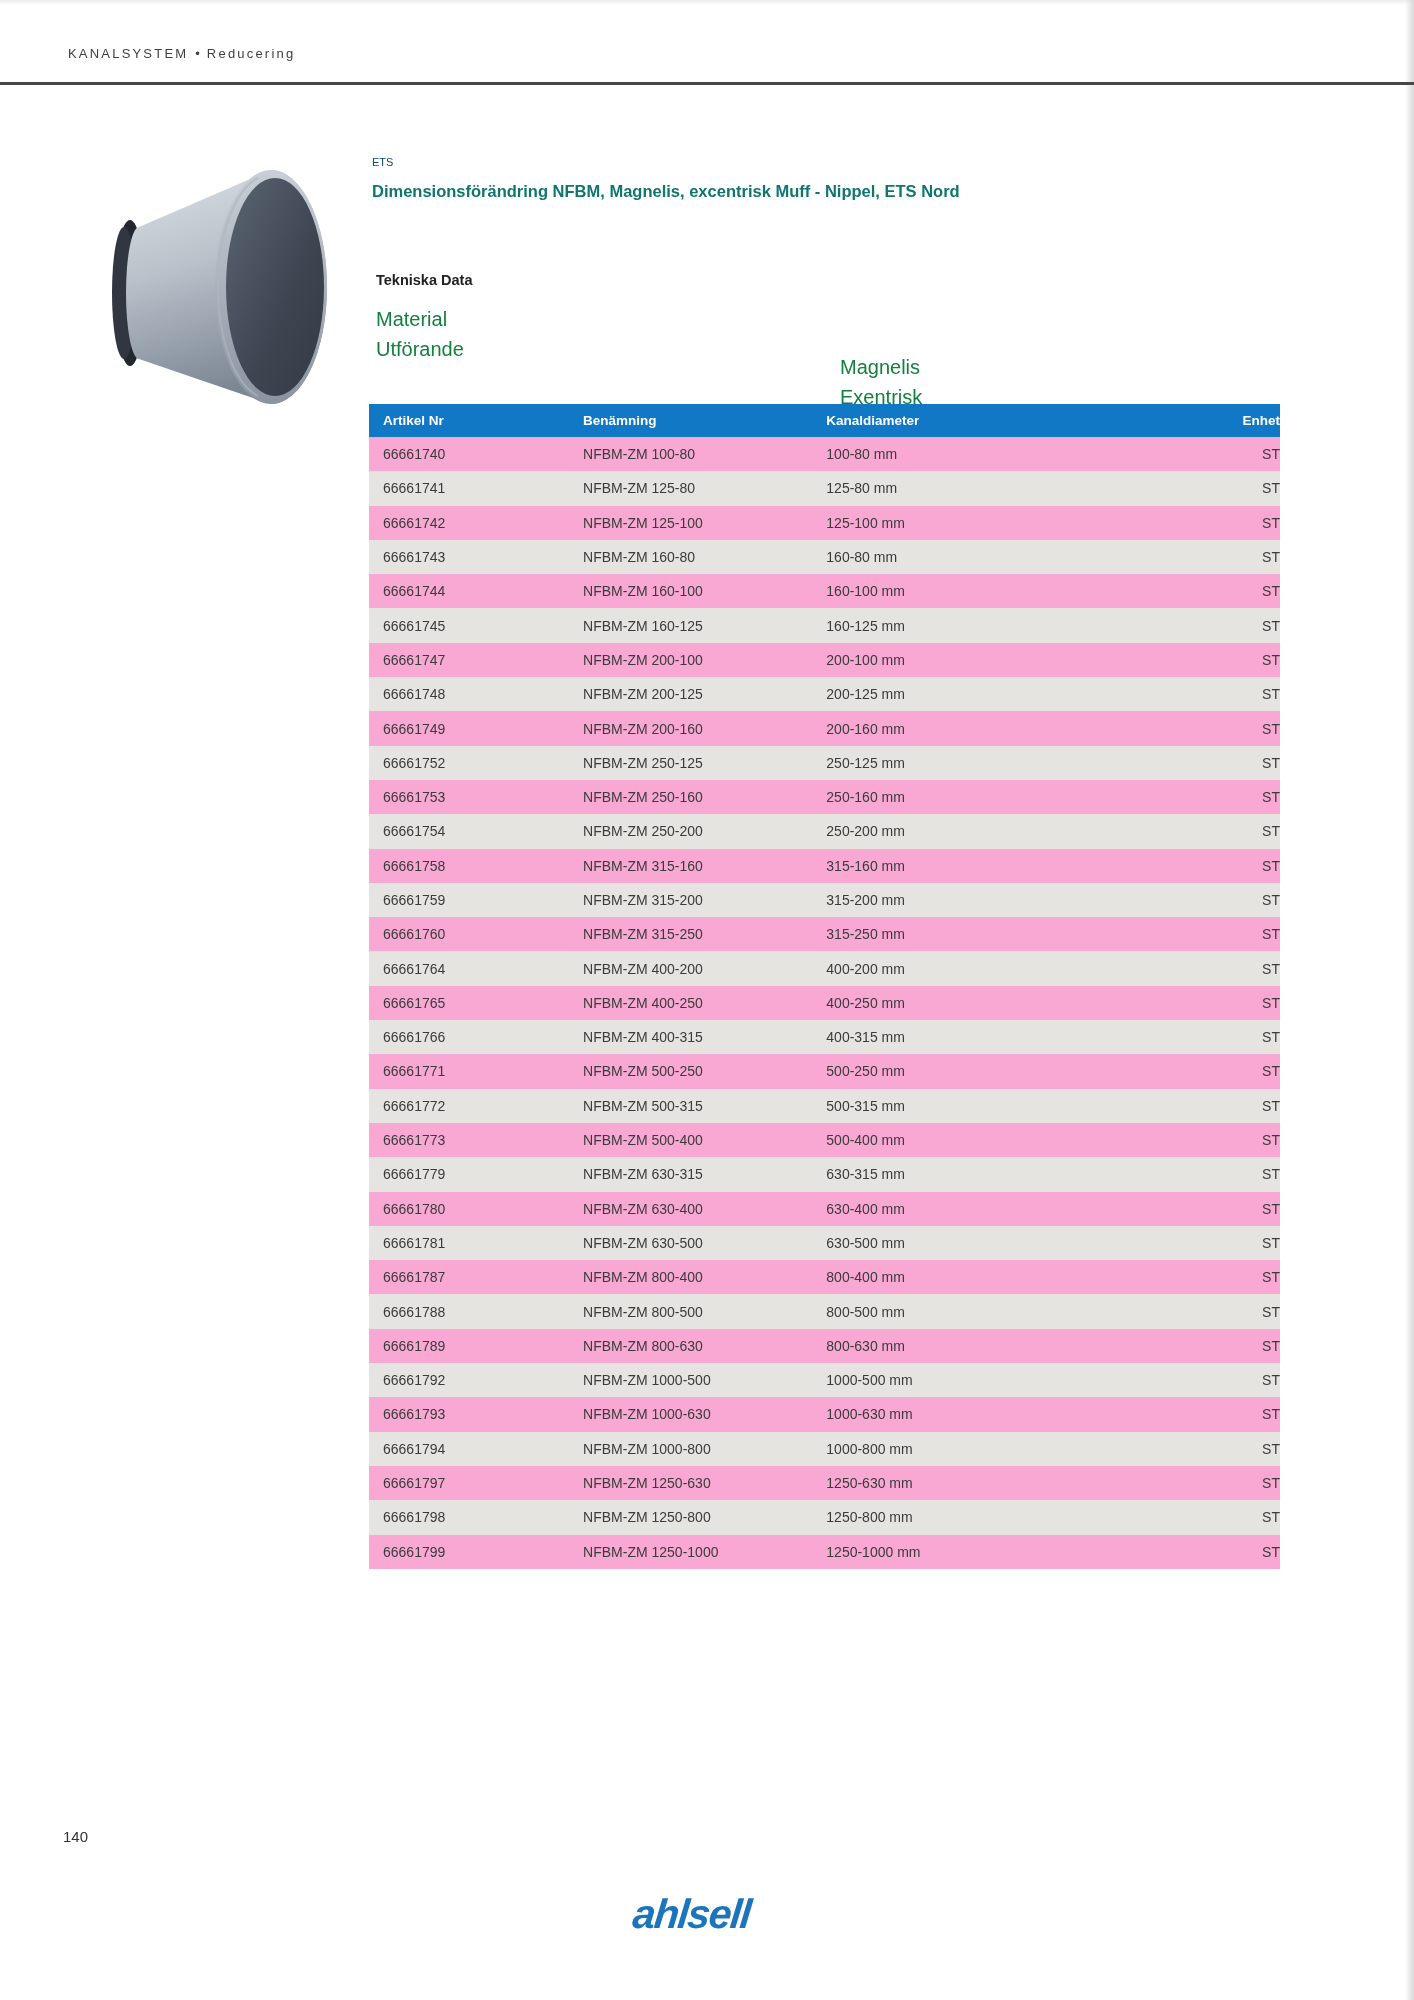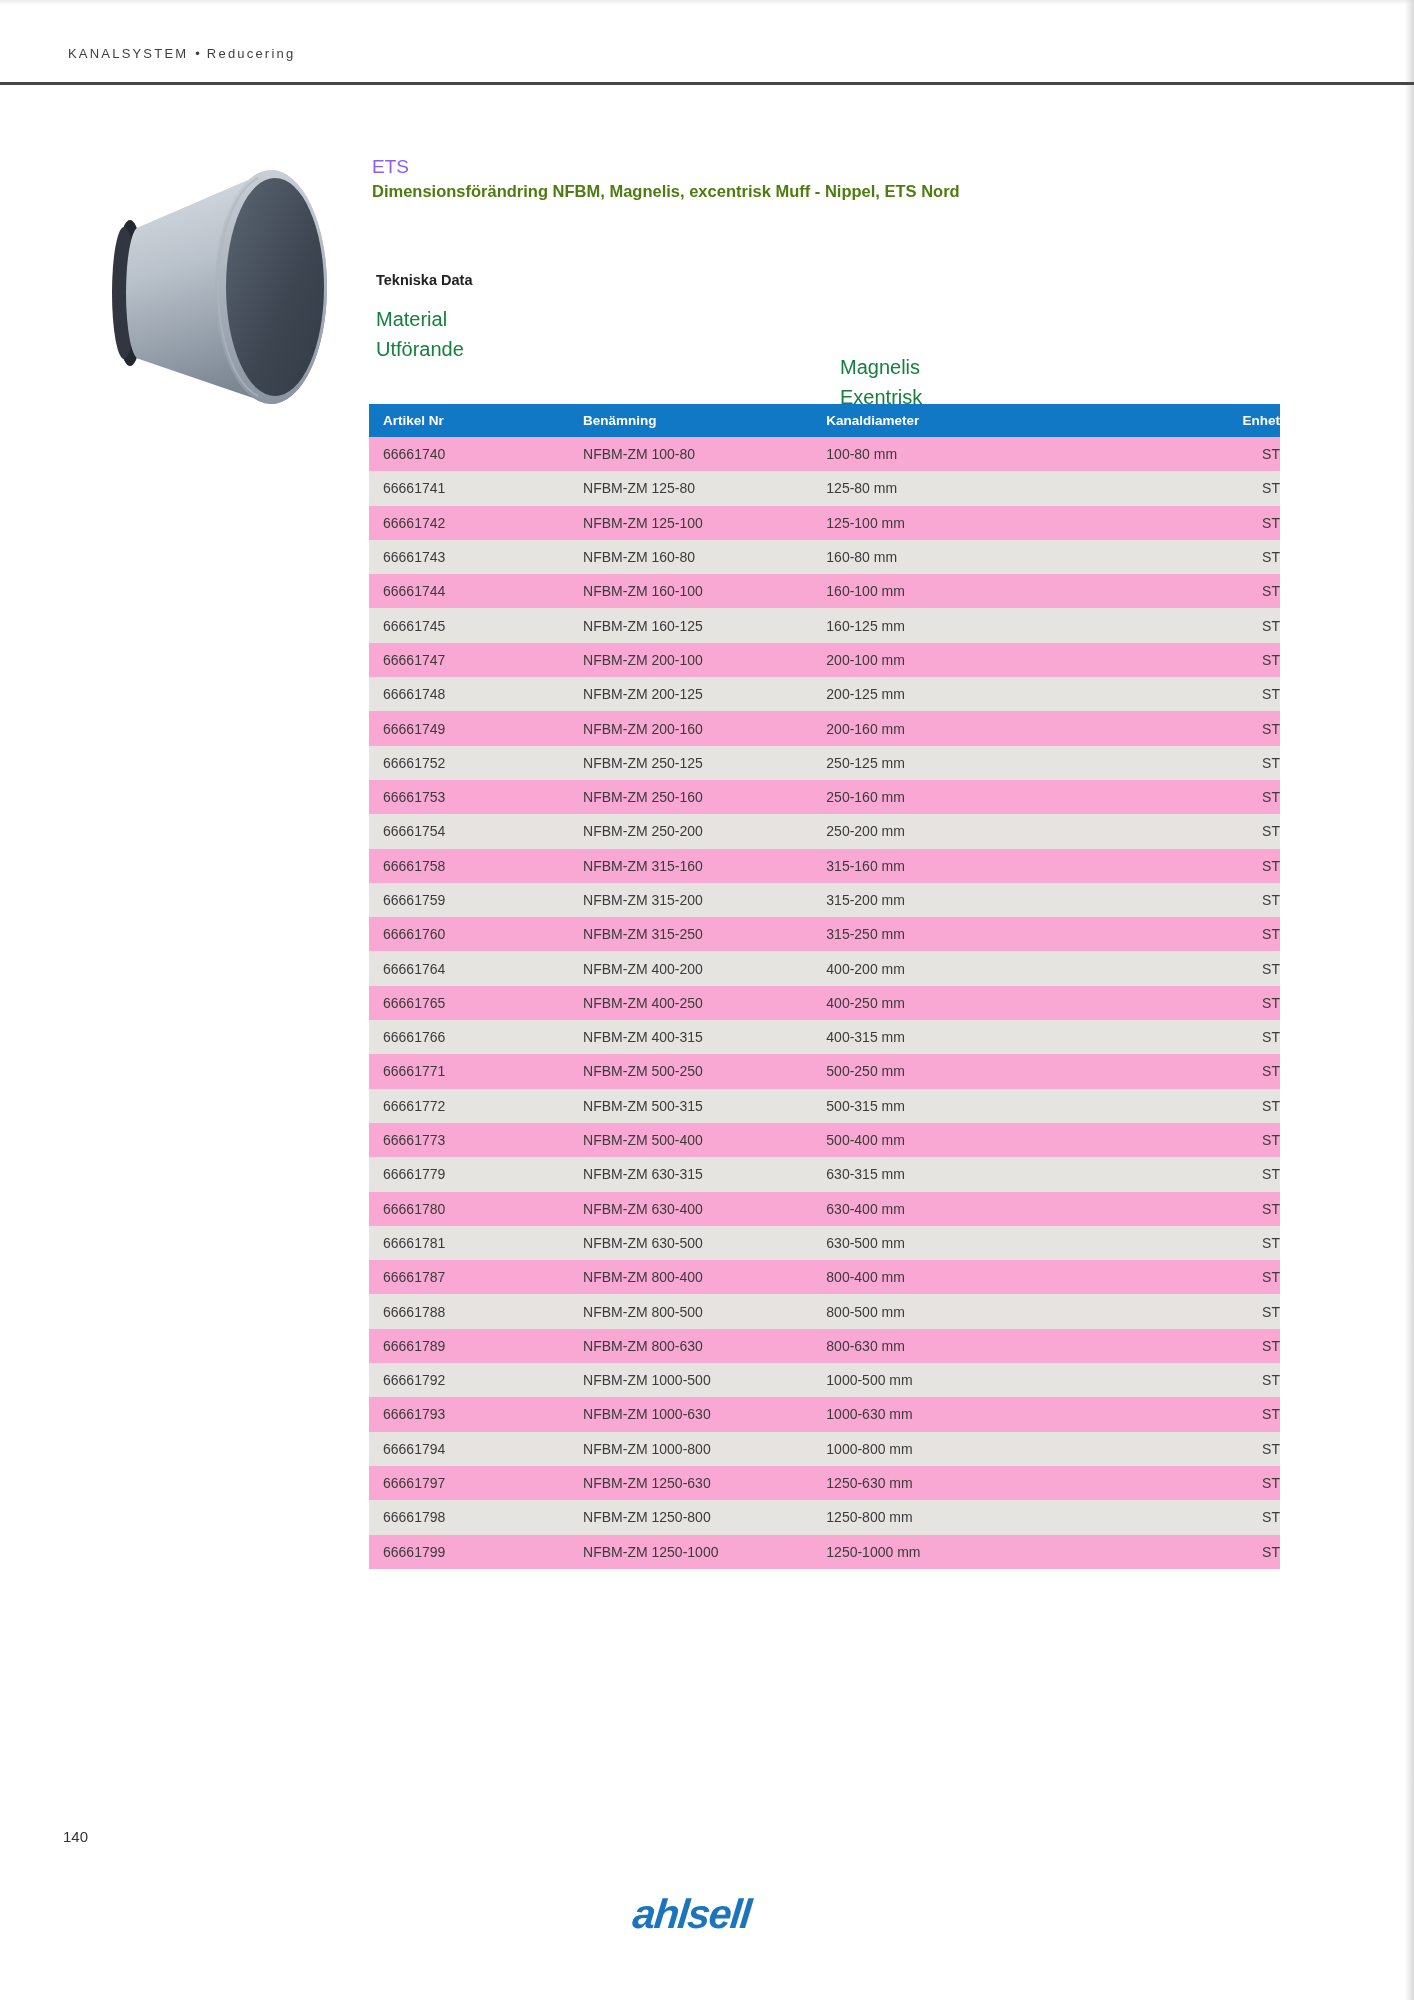--- a/index.html
+++ b/index.html
@@ -18,22 +18,22 @@
     background:linear-gradient(#ececec,rgba(255,255,255,0));}
   .breadcrumb{
     position:absolute;left:68px;top:46px;font-size:13px;letter-spacing:2.2px;
     color:#3f3f3f;white-space:nowrap;
   }
   .breadcrumb .sep{margin:0 7px;letter-spacing:0;}
   .rule{position:absolute;left:0;top:82px;width:100%;height:3px;background:#474747;}
 
   .product-photo{position:absolute;left:106px;top:162px;width:226px;height:252px;}
 
-  .series{position:absolute;left:372px;top:156px;font-size:19px;color:#8b5cf6;}
-  .title{position:absolute;left:372px;top:182px;font-size:16.5px;font-weight:bold;color:#4d7c0f;white-space:nowrap;}
+  .series{position:absolute;left:372px;top:156px;font-size:11px;color:#0c4a6e;}
+  .title{position:absolute;left:372px;top:182px;font-size:16.5px;font-weight:bold;color:#0f766e;white-space:nowrap;}
   .desc{position:absolute;left:372px;top:207px;font-size:14px;line-height:27px;color:#333;}
   .tech-heading{position:absolute;left:376px;top:272px;font-size:14.5px;font-weight:bold;color:#222;}
   .tech-rows{position:absolute;left:376px;top:308px;width:904px;}
   .tech-row{position:relative;height:30px;font-size:20px;color:#15803d;}
   .tech-value{position:absolute;left:464px;top:0;margin-top:48px;}
 
   .table{position:absolute;left:369px;top:404px;width:911px;font-size:14px;}
   .thead{display:flex;align-items:center;height:33px;background:var(--header-blue);
     color:#ffffff;font-weight:bold;font-size:13.5px;}
   .trow{display:flex;align-items:center;height:34.3px;background:#f9a8d4;color:#3b3b3b;}

